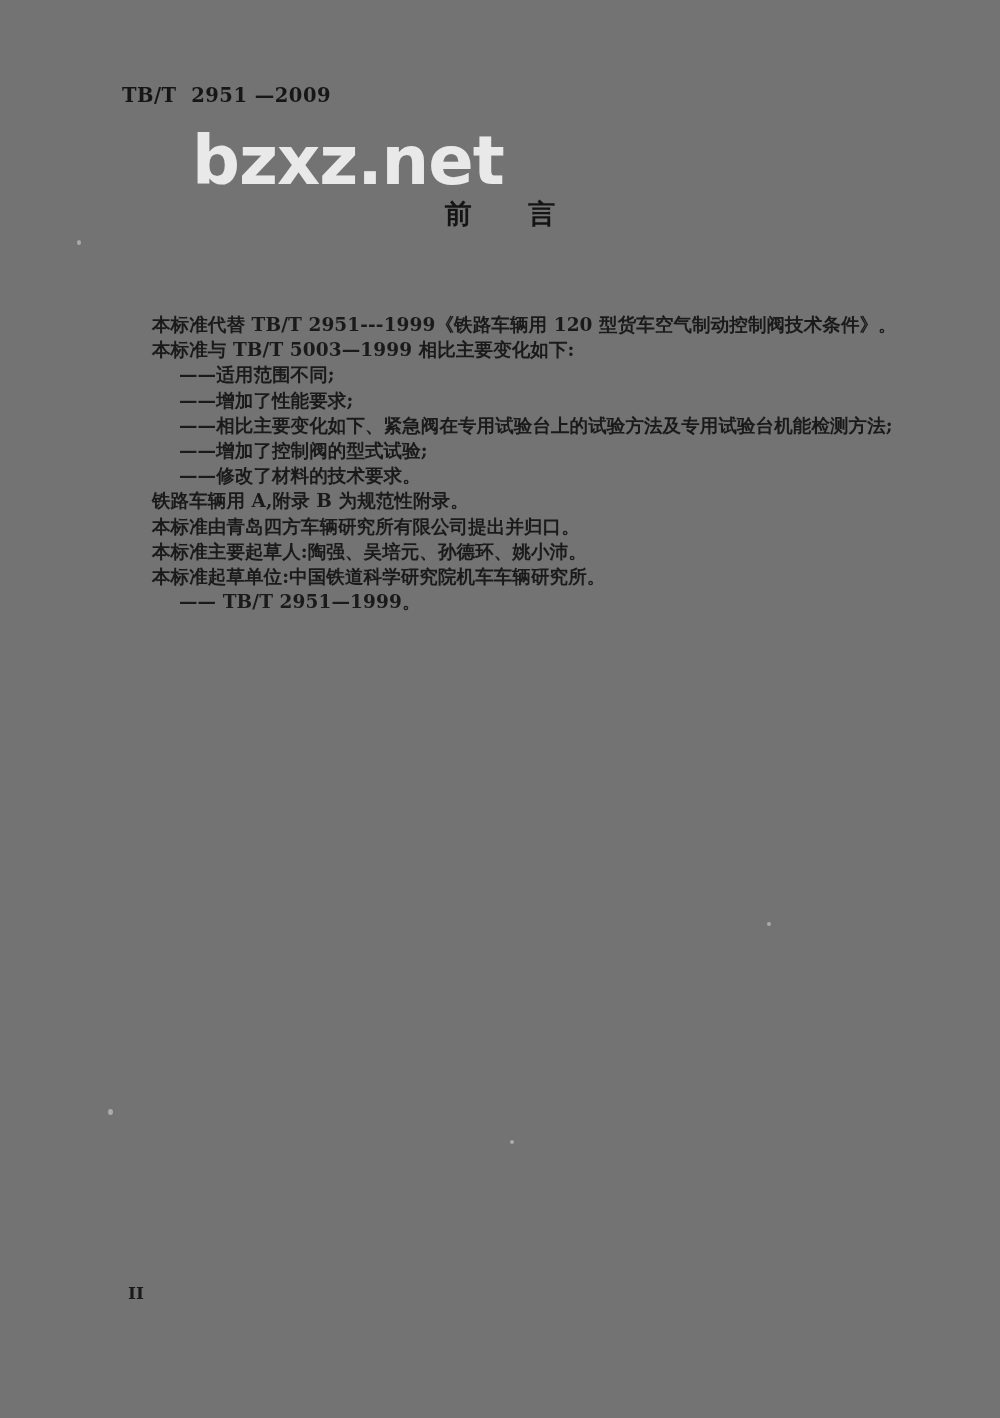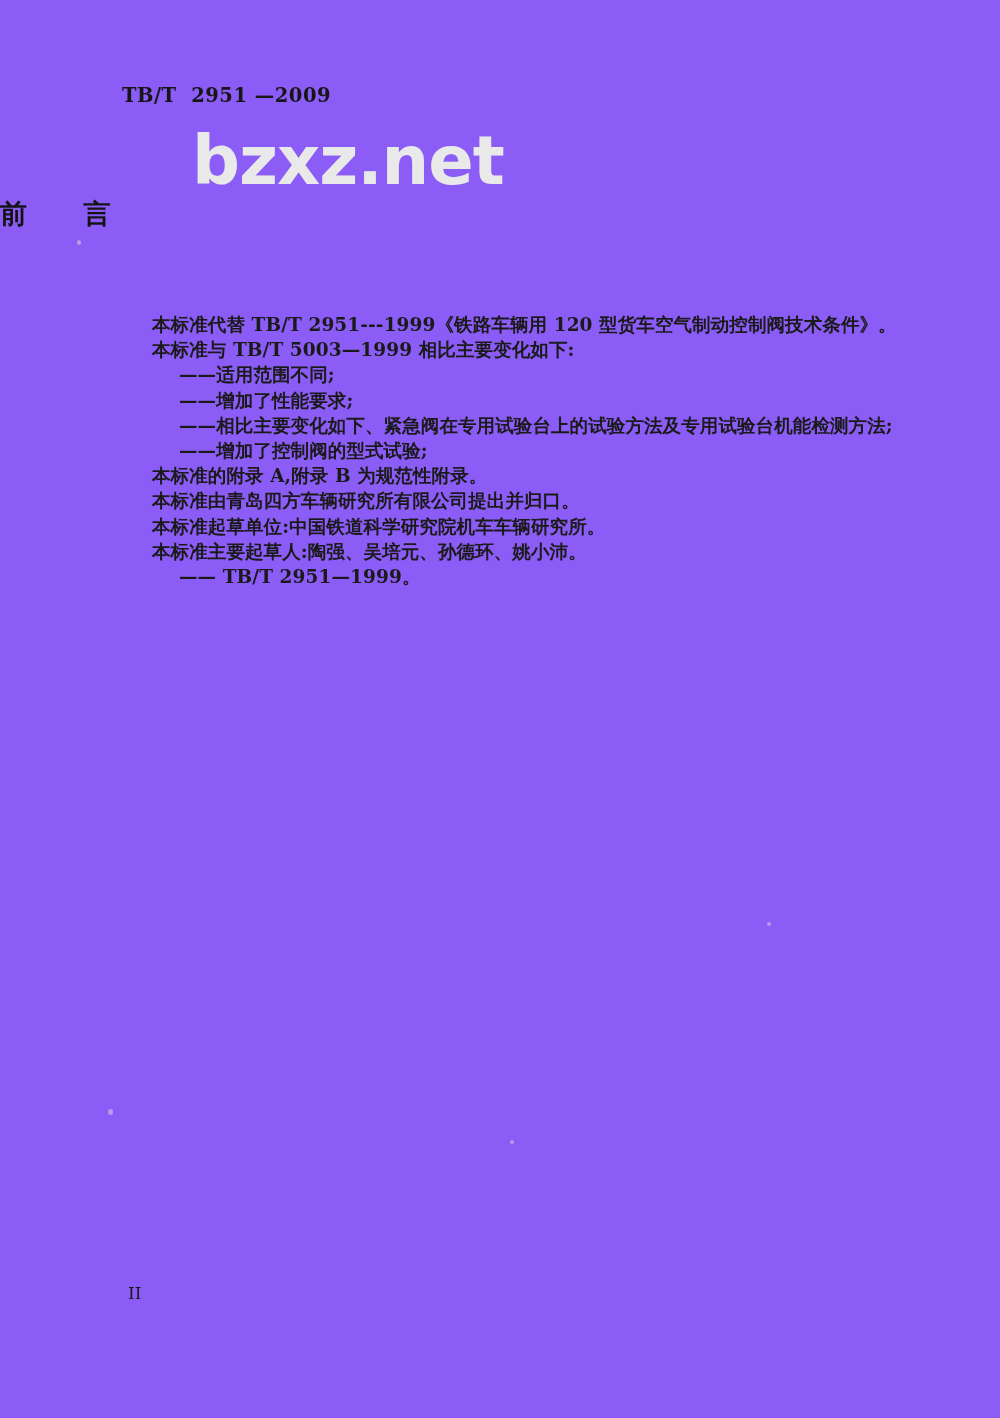--- a/index.html
+++ b/index.html
@@ -7,21 +7,21 @@
     padding: 0;
     background: #ffffff;
   }
   body {
     font-family: "DejaVu Serif", "Liberation Serif", serif;
   }
   .page {
     position: relative;
     width: 1000px;
     height: 1418px;
-    background: #8b5cf6;
+    background: #737373;
     overflow: hidden;
   }
 
   
   .std-header {
     position: absolute;
     left: 122px;
     top: 84px;
     font-family: "DejaVu Serif", "Liberation Serif", serif;
     font-weight: bold;
@@ -45,20 +45,21 @@
     white-space: pre;
     line-height: 1;
   }
 
   
   .section-title {
     position: absolute;
     left: 0;
     top: 196px;
     width: 1000px;
+    text-align: center;
     font-family: "DejaVu Sans", "Liberation Sans", sans-serif;
     font-weight: bold;
     font-size: 27px;
     color: #141414;
     white-space: pre;
   }
 
   
   .body-block {
     position: absolute;
@@ -79,21 +80,21 @@
   .doc-line.dash {
     padding-left: 27px;
   }
 
   
   .folio {
     position: absolute;
     left: 128px;
     top: 1283px;
     font-family: "DejaVu Serif", "Liberation Serif", serif;
-    font-weight: normal;
+    font-weight: bold;
     font-size: 17px;
     color: #1a1a1a;
     white-space: pre;
     text-align: center;
   }
 
   
   .speck {
     position: absolute;
     background: #d8d8d8;
@@ -112,24 +113,25 @@
 
   <div class="section-title">前      言</div>
 
   <div class="body-block">
       <div class="doc-line">本标准代替 TB/T 2951---1999《铁路车辆用 120 型货车空气制动控制阀技术条件》。</div>
       <div class="doc-line">本标准与 TB/T 5003—1999 相比主要变化如下:</div>
       <div class="doc-line dash">——适用范围不同;</div>
       <div class="doc-line dash">——增加了性能要求;</div>
       <div class="doc-line dash">——相比主要变化如下、紧急阀在专用试验台上的试验方法及专用试验台机能检测方法;</div>
       <div class="doc-line dash">——增加了控制阀的型式试验;</div>
-      <div class="doc-line">本标准的附录 A,附录 B 为规范性附录。</div>
+      <div class="doc-line dash">——修改了材料的技术要求。</div>
+      <div class="doc-line">铁路车辆用 A,附录 B 为规范性附录。</div>
       <div class="doc-line">本标准由青岛四方车辆研究所有限公司提出并归口。</div>
+      <div class="doc-line">本标准主要起草人:陶强、吴培元、孙德环、姚小沛。</div>
       <div class="doc-line">本标准起草单位:中国铁道科学研究院机车车辆研究所。</div>
-      <div class="doc-line">本标准主要起草人:陶强、吴培元、孙德环、姚小沛。</div>
       <div class="doc-line dash">—— TB/T 2951—1999。</div>
     </div>
 
   <div class="folio">II</div>
 
   <div class="speck" style="left:77px; top:240px; width:4px; height:5px;"></div>
   <div class="speck" style="left:108px; top:1109px; width:5px; height:6px;"></div>
   <div class="speck" style="left:767px; top:922px; width:4px; height:4px;"></div>
   <div class="speck" style="left:510px; top:1140px; width:4px; height:4px;"></div>
 

